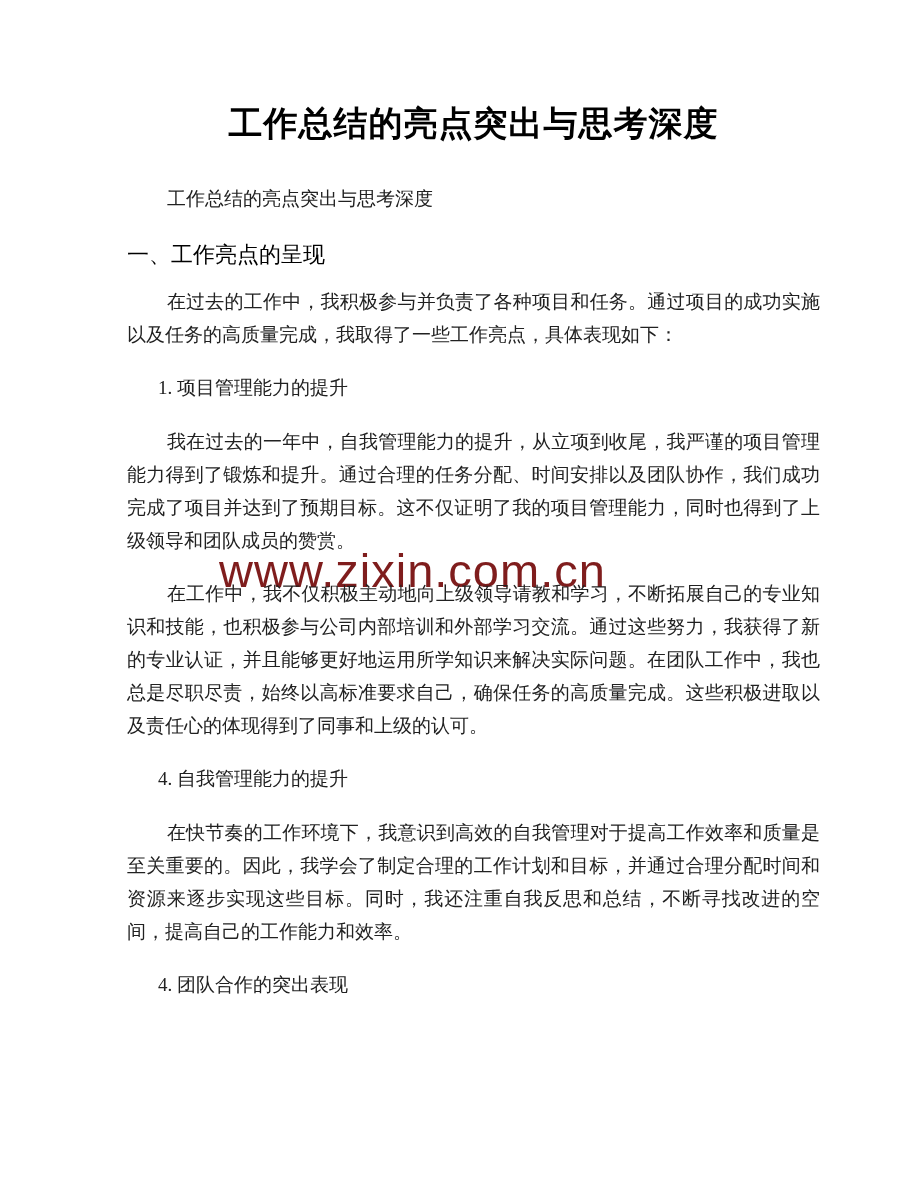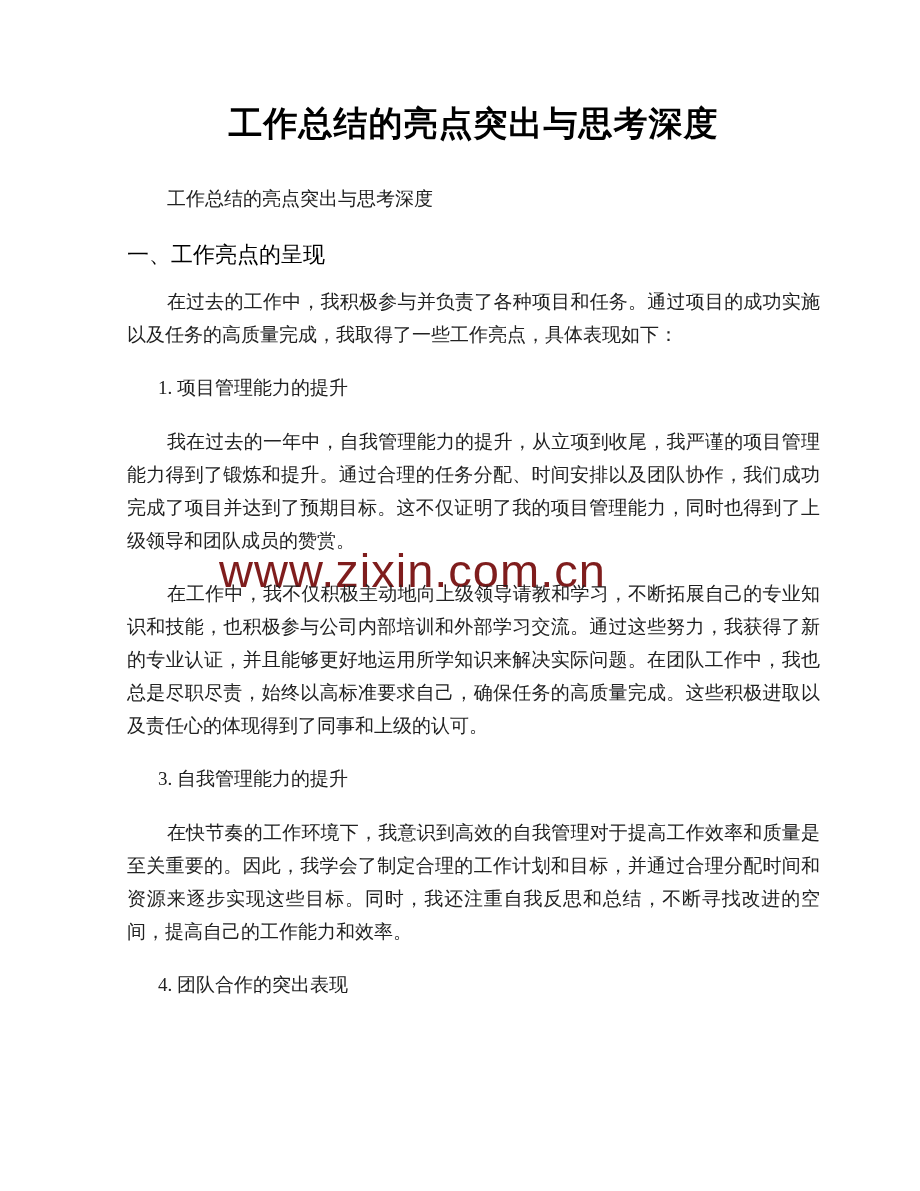--- a/index.html
+++ b/index.html
@@ -90,20 +90,20 @@
 
     <p class="para">在过去的工作中，我积极参与并负责了各种项目和任务。通过项目的成功实施以及任务的高质量完成，我取得了一些工作亮点，具体表现如下：</p>
 
     <p class="item-heading">1. 项目管理能力的提升</p>
 
     <p class="para">我在过去的一年中，自我管理能力的提升，从立项到收尾，我严谨的项目管理能力得到了锻炼和提升。通过合理的任务分配、时间安排以及团队协作，我们成功完成了项目并达到了预期目标。这不仅证明了我的项目管理能力，同时也得到了上级领导和团队成员的赞赏。</p>
 
 
     <p class="para">在工作中，我不仅积极主动地向上级领导请教和学习，不断拓展自己的专业知识和技能，也积极参与公司内部培训和外部学习交流。通过这些努力，我获得了新的专业认证，并且能够更好地运用所学知识来解决实际问题。在团队工作中，我也总是尽职尽责，始终以高标准要求自己，确保任务的高质量完成。这些积极进取以及责任心的体现得到了同事和上级的认可。</p>
 
-    <p class="item-heading">3. 自我管理能力的提升</p>
+    <p class="item-heading">4. 自我管理能力的提升</p>
 
     <p class="para">在快节奏的工作环境下，我意识到高效的自我管理对于提高工作效率和质量是至关重要的。因此，我学会了制定合理的工作计划和目标，并通过合理分配时间和资源来逐步实现这些目标。同时，我还注重自我反思和总结，不断寻找改进的空间，提高自己的工作能力和效率。</p>
 
     <p class="item-heading">4. 团队合作的突出表现</p>
 
   </div>
 </div>
 
 </body></html>

